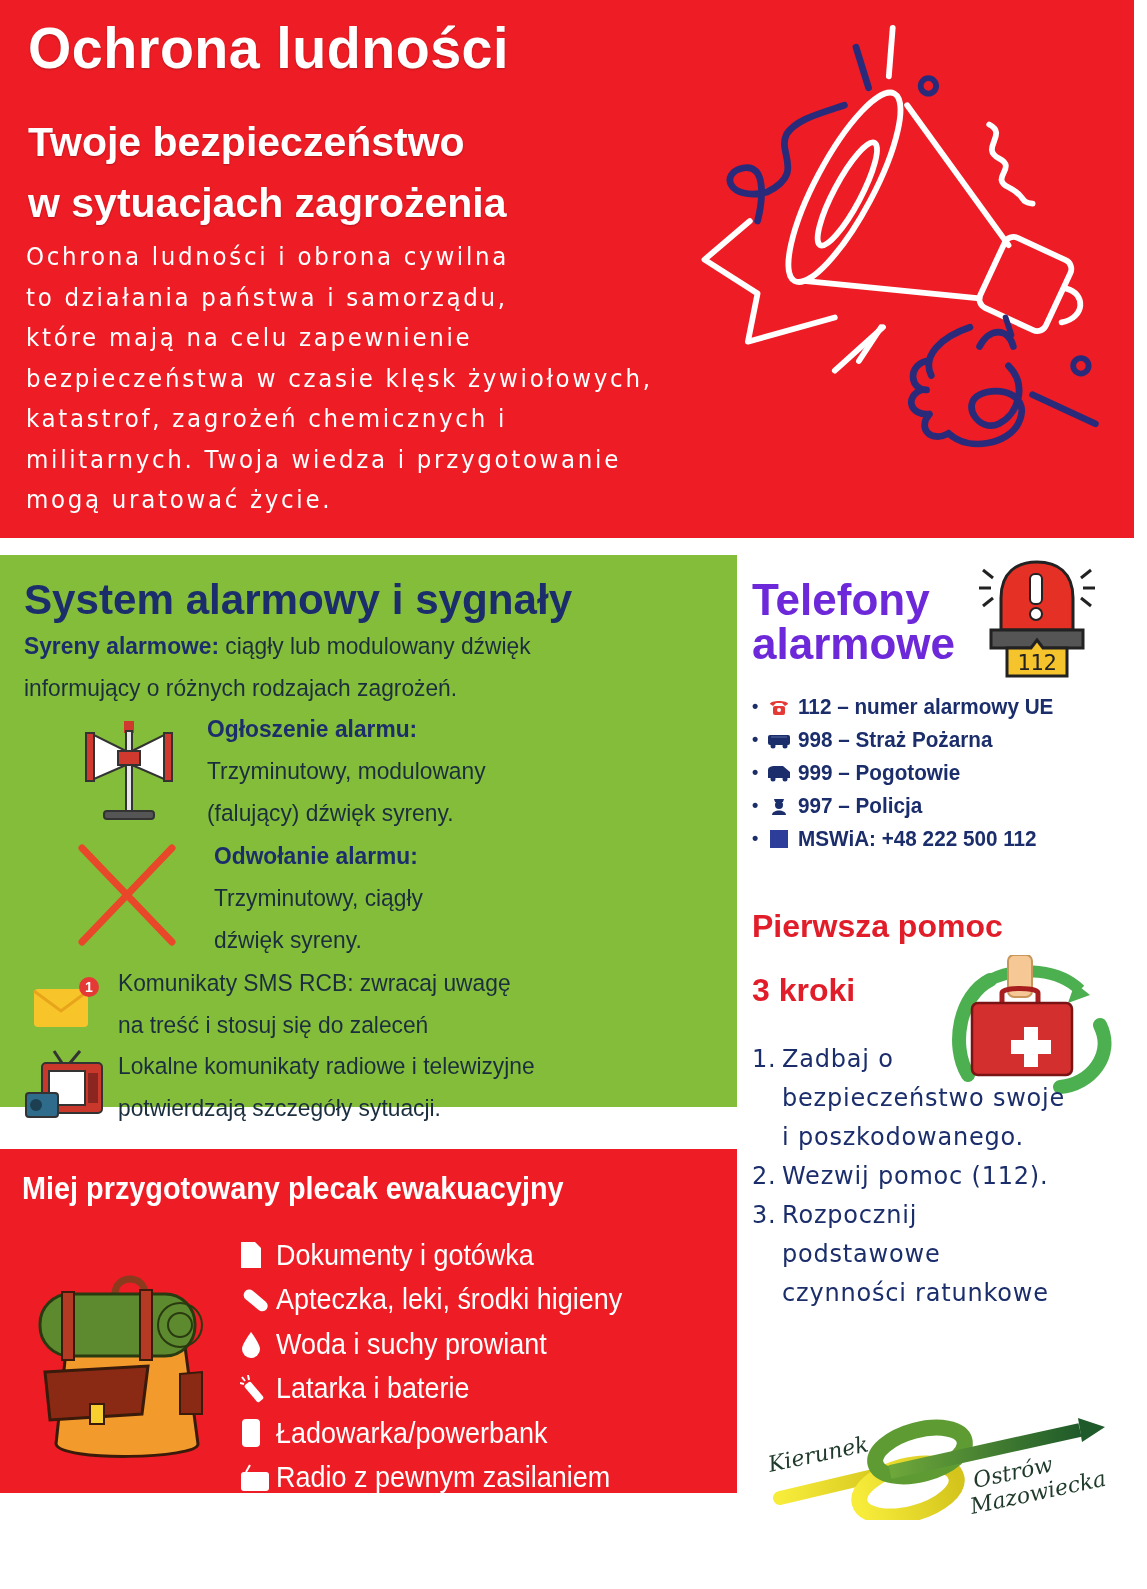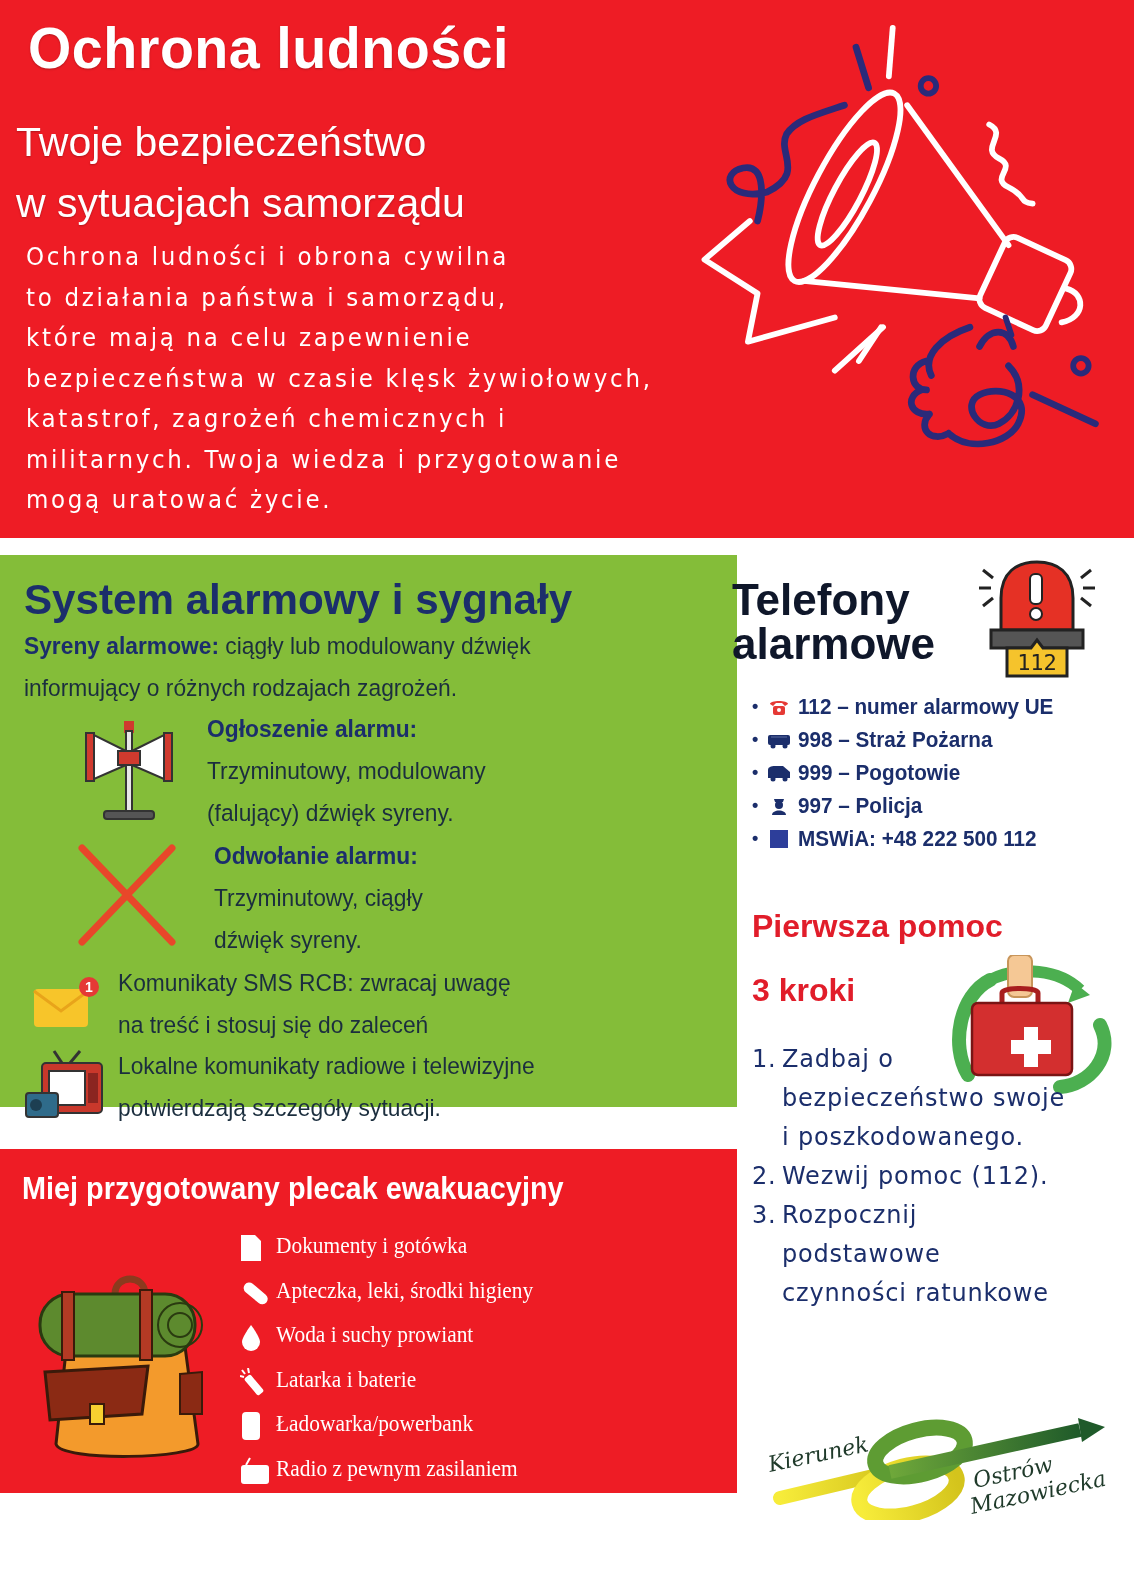--- a/index.html
+++ b/index.html
@@ -12,22 +12,22 @@
     background: #ee1c25;
   }
   .title {
     position: absolute; left: 28px; top: 14px;
     color: #ffffff; font-weight: bold; font-size: 58px; letter-spacing: 0.5px;
     font-family: "Liberation Sans", sans-serif;
     transform: scaleX(0.96); transform-origin: left;
     text-shadow: 0 1px 2px rgba(0,0,0,0.25);
   }
   .subtitle {
-    position: absolute; left: 16px; top: 112px;
-    color: #ffffff; font-weight: normal; font-size: 41px; line-height: 61px;
+    position: absolute; left: 28px; top: 112px;
+    color: #ffffff; font-weight: bold; font-size: 41px; line-height: 61px;
     text-shadow: 0 1px 2px rgba(0,0,0,0.25);
   }
   .intro {
     position: absolute; left: 26px; top: 236px; width: 800px;
     color: #ffffff; font-size: 25.5px; line-height: 40.5px; letter-spacing: 3px;
     font-family: "DejaVu Sans", sans-serif; font-weight: normal;
     transform: scaleX(0.9); transform-origin: left;
   }
   .intro div { white-space: nowrap; }
   .megaphone {
@@ -56,22 +56,22 @@
   .alarm-off { left: 214px; top: 280px; }
   .sms { left: 118px; top: 407px; }
   .radio { left: 118px; top: 490px; }
   .icon-siren { position: absolute; left: 76px; top: 158px; width: 106px; height: 112px; }
   .icon-x { position: absolute; left: 74px; top: 287px; width: 106px; height: 106px; }
   .icon-sms { position: absolute; left: 30px; top: 420px; width: 70px; height: 62px; }
   .icon-tv { position: absolute; left: 22px; top: 494px; width: 86px; height: 72px; }
 
   
   .phones-title {
-    position: absolute; left: 732px; top: 578px;
-    color: #0f172a; font-weight: bold; font-size: 44px; line-height: 44px;
+    position: absolute; left: 752px; top: 578px;
+    color: #6d28d9; font-weight: bold; font-size: 44px; line-height: 44px;
     font-family: "Liberation Sans", sans-serif;
   }
   .icon-beacon { position: absolute; left: 975px; top: 558px; width: 125px; height: 122px; }
   .phone-list { position: absolute; left: 752px; top: 690px; list-style: none; }
   .phone-list li {
     display: flex; align-items: center; height: 33px;
     color: #1b2e6b; font-weight: bold; font-size: 22.5px; white-space: nowrap;
     font-family: "Liberation Sans", sans-serif;
   }
   .phone-list .dot { width: 14px; font-size: 18px; color: #1b2e6b; }
@@ -101,44 +101,44 @@
   }
   .bp-title {
     position: absolute; left: 22px; top: 22px;
     color: #ffffff; font-weight: bold; font-size: 31px; white-space: nowrap;
     font-family: "Liberation Sans", sans-serif;
     transform: scaleX(0.93); transform-origin: left;
   }
   .icon-backpack { position: absolute; left: 30px; top: 105px; width: 190px; height: 210px; }
   .bp-list { position: absolute; left: 240px; top: 84px; list-style: none; }
   .bp-list li {
-    display: flex; height: 44.5px;
-    color: #ffffff; font-size: 23px; white-space: nowrap;
-    font-family: Liberation Serif, serif;
+    display: flex; align-items: center; height: 44.5px;
+    color: #ffffff; font-size: 29px; white-space: nowrap;
+    font-family: Liberation Sans, sans-serif;
   }
   .bp-list .ic { width: 36px; height: 30px; display: inline-flex; align-items: center; justify-content: flex-start; }
   .bp-list .txt { transform: scaleX(0.93); transform-origin: left; display: inline-block; }
   .bp-footer {
     position: absolute; left: 24px; top: 373px;
     color: #ffffff; font-weight: bold; font-size: 26px; white-space: nowrap;
     font-family: "Liberation Sans", sans-serif;
     transform: scaleX(0.89); transform-origin: left;
   }
 
   
   .logo { position: absolute; left: 760px; top: 1410px; width: 350px; height: 110px; }
 </style>
 </head>
 <body>
 
 <section class="header">
   <h1 class="title">Ochrona ludności</h1>
   <h2 class="subtitle">
     <div>Twoje bezpieczeństwo</div>
-    <div>w sytuacjach samorządu</div>
+    <div>w sytuacjach zagrożenia</div>
   </h2>
   <div class="intro">
     <div>Ochrona ludności i obrona cywilna</div>
     <div>to działania państwa i samorządu,</div>
     <div>które mają na celu zapewnienie</div>
     <div>bezpieczeństwa w czasie klęsk żywiołowych,</div>
     <div>katastrof, zagrożeń chemicznych i</div>
     <div>militarnych. Twoja wiedza i przygotowanie</div>
     <div>mogą uratować życie.</div>
   </div>

